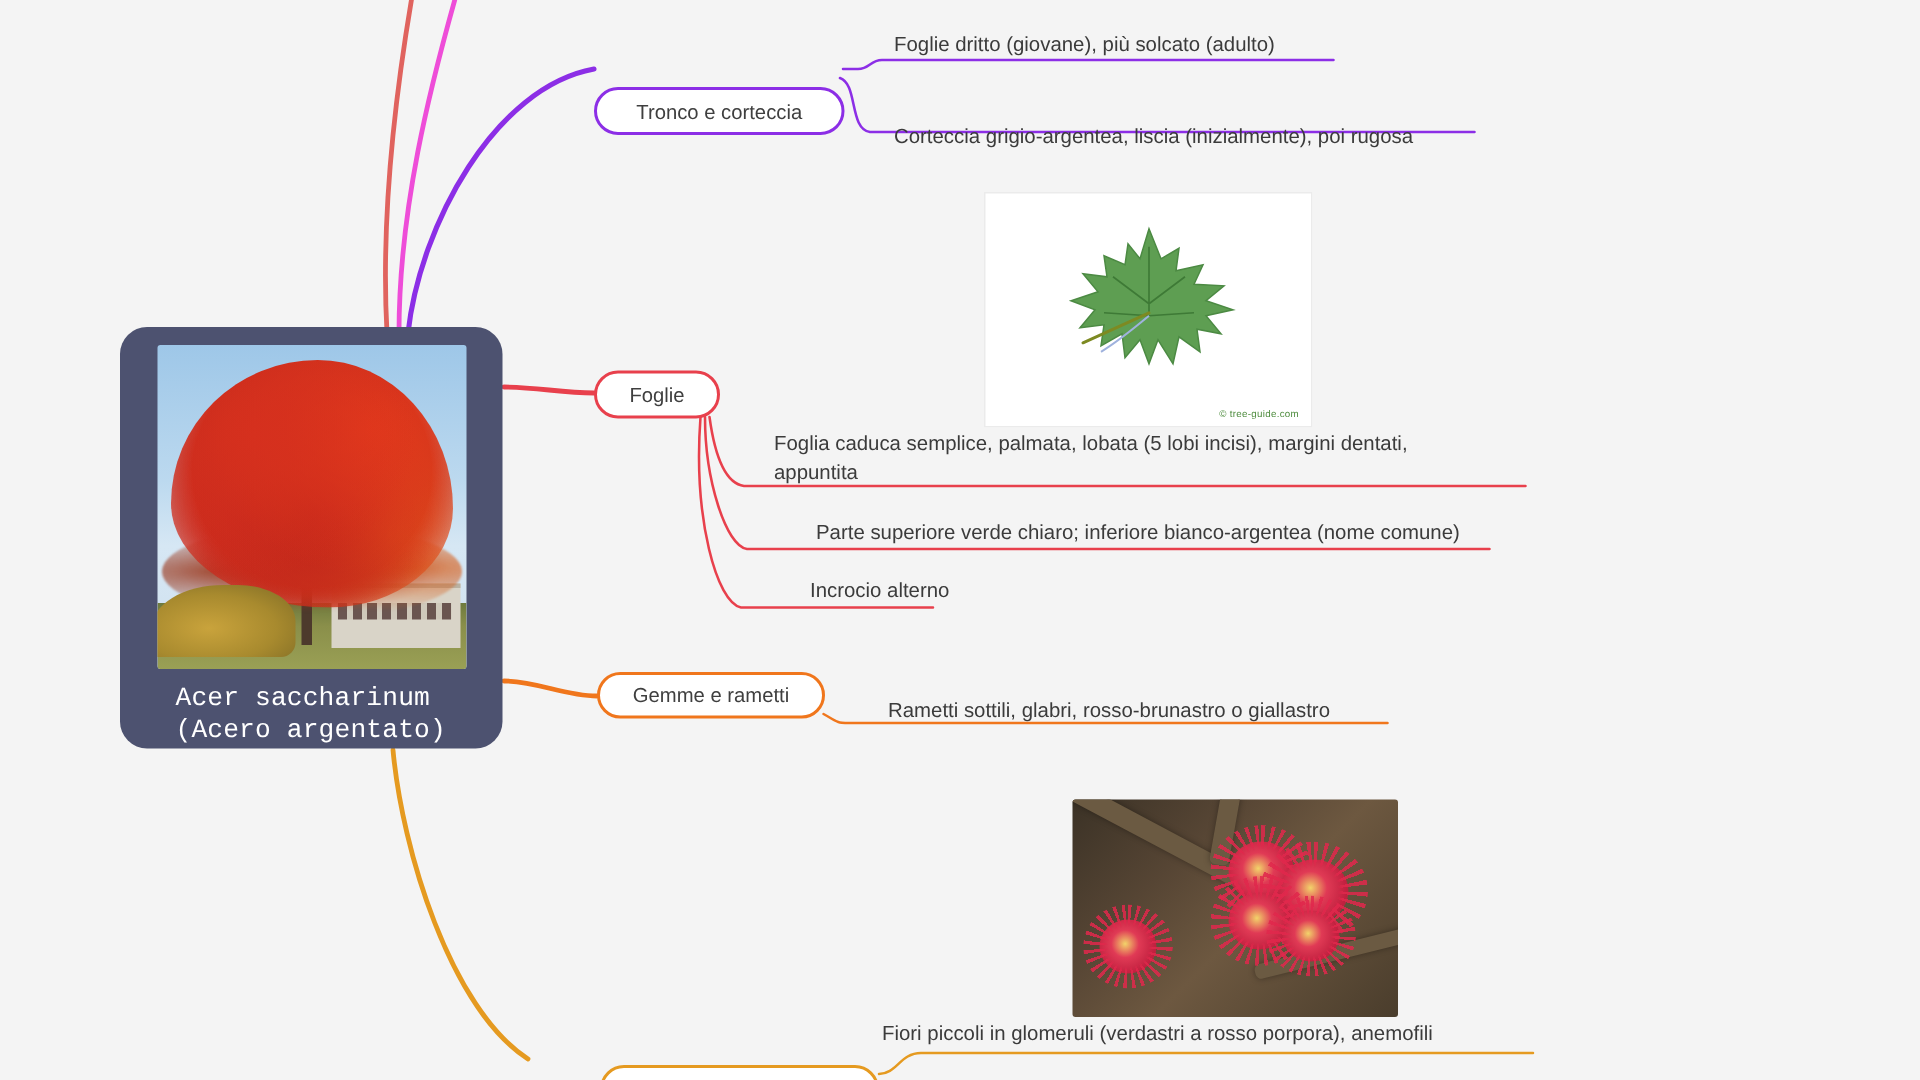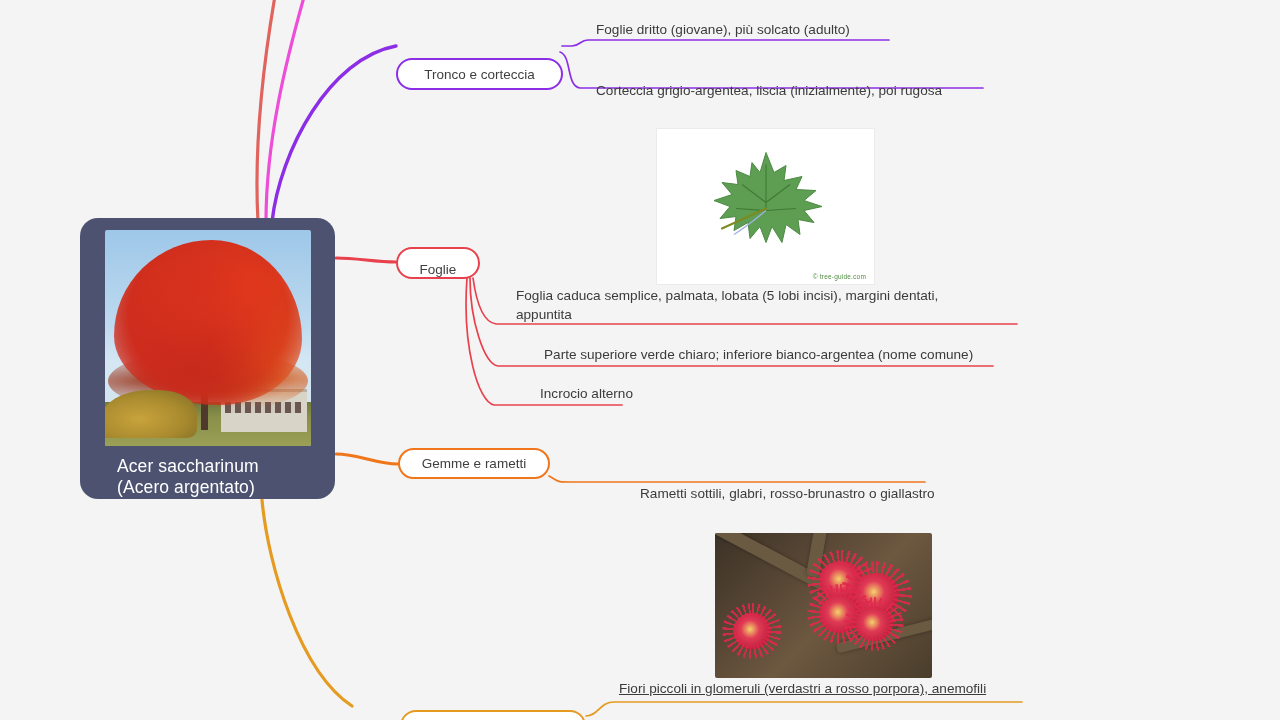--- a/index.html
+++ b/index.html
@@ -120,38 +120,38 @@
     border-radius: 50%;
     filter: blur(0.6px);
   }
   .central-title {
     color: #ffffff;
     font-size: 17.5px;
     line-height: 21px;
     padding: 10px 0 0 25px;
     letter-spacing: 0.1px;
   }
-  .central-title div { white-space: nowrap; }
+  .central-title div { white-space: nowrap; font-family: Liberation Mono, monospace; }
 
   
   .pill {
     position: absolute;
     background: #ffffff;
     border-radius: 999px;
     box-sizing: border-box;
     display: flex;
     align-items: center;
     justify-content: center;
     padding: 0 15px;
     font-size: 13.5px;
     color: #3f3f3f;
     white-space: nowrap;
   }
   .pill.purple { border: 2px solid #8c2ee6; }
-  .pill.red    { border: 2px solid #e8404c; align-items: flex-end; }
+  .pill.red    { border: 2px solid #e8404c; }
   .pill.orange { border: 2px solid #f0761c; }
   .pill.amber  { border: 2px solid #e59a20; }
 
   
   .leaf {
     position: absolute;
     font-size: 13.6px;
     line-height: 19px;
     color: #3b3b3b;
     box-sizing: border-box;
@@ -291,35 +291,35 @@
   <div class="leaf" style="left:544px; top:345px; width:490px;">
     <span>Parte superiore verde chiaro; inferiore bianco-argentea (nome comune)</span>
   </div>
   <div class="leaf" style="left:516px; top:384px; width:300px;margin-left:24px;">
     <span>Incrocio alterno</span>
   </div>
 
   <div class="pill orange" style="left:398px; top:448px; width:152px; height:31px;">
     <span>Gemme e rametti</span>
   </div>
-  <div class="leaf" style="left:592px; top:484px; width:400px;margin-left:48px;">
+  <div class="leaf" style="left:592px; top:464px; width:400px;">
     <span>Rametti sottili, glabri, rosso-brunastro o giallastro</span>
   </div>
 
   <div class="img-frame flower-photo">
     <div class="branch-b" style="left:-10px; top:22px; width:150px; height:13px; transform:rotate(28deg);"></div>
     <div class="branch-b" style="left:96px; top:-16px; width:13px; height:60px; transform:rotate(10deg);"></div>
     <div class="branch-b" style="left:120px; top:96px; width:120px; height:10px; transform:rotate(-14deg);"></div>
     <div class="glom" style="left:104px; top:28px; width:44px; height:40px;"></div>
     <div class="glom" style="left:138px; top:40px; width:46px; height:42px;"></div>
     <div class="glom" style="left:104px; top:62px; width:42px; height:38px;"></div>
     <div class="glom" style="left:140px; top:74px; width:38px; height:34px;"></div>
     <div class="glom" style="left:18px; top:80px; width:38px; height:36px;"></div>
   </div>
-  <div class="leaf" style="left:619px; top:679px; width:420px;text-decoration:underline;">
+  <div class="leaf" style="left:588px; top:679px; width:420px;">
     <span>Fiori piccoli in glomeruli (verdastri a rosso porpora), anemofili</span>
   </div>
 
   <div class="pill amber" style="left:400px; top:710px; width:186px; height:32px;">
     <span></span>
   </div>
 
 </div>
 
 </body></html>

